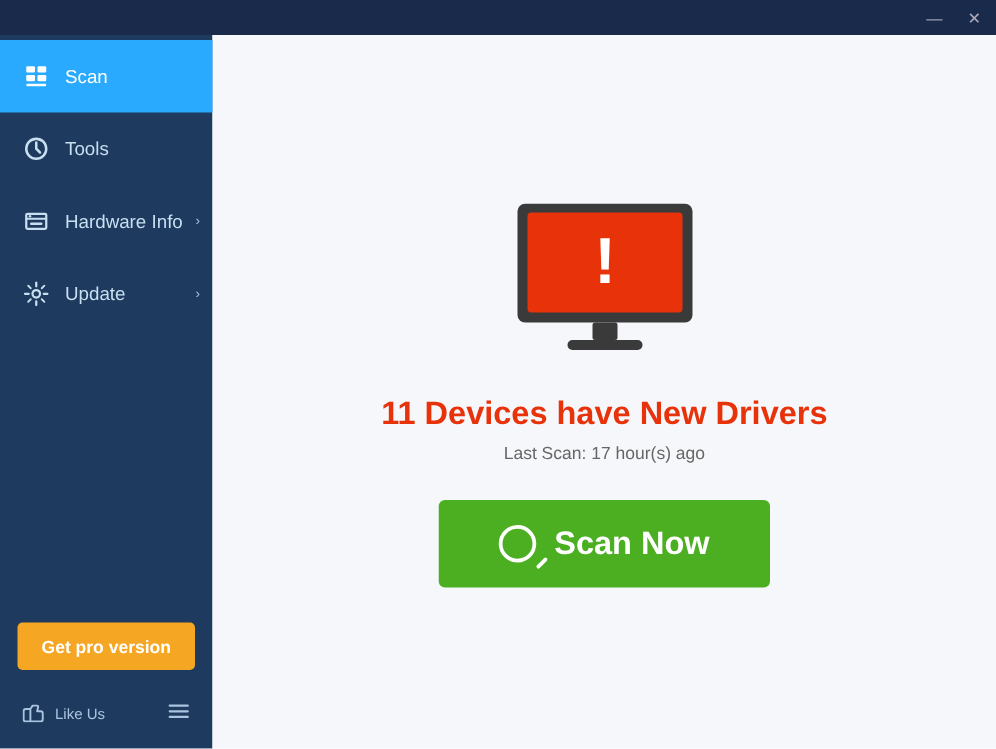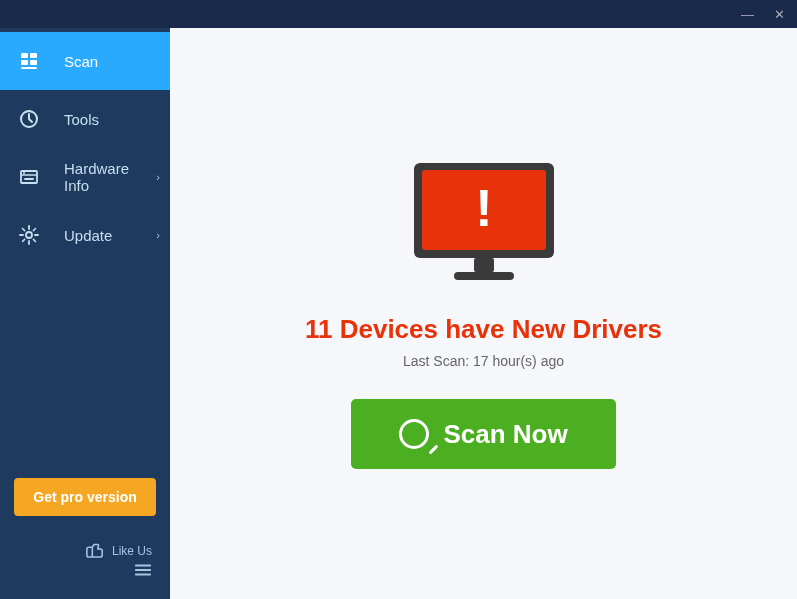--- a/index.html
+++ b/index.html
@@ -86,21 +86,21 @@
 
     .nav-item {
       display: flex;
       align-items: center;
       padding: 0 18px;
       height: 58px;
       color: #c8dff0;
       font-size: 15px;
       cursor: pointer;
       position: relative;
-      gap: 24px;
+      gap: 12px;
       transition: background 0.15s;
     }
     .nav-item.active {
       background: #29aaff;
       color: #fff;
     }
     .nav-item .chevron {
       position: absolute;
       right: 10px;
       font-size: 11px;
@@ -131,24 +131,23 @@
       padding: 11px 0;
       font-size: 14px;
       font-weight: 700;
       cursor: pointer;
       width: 100%;
       text-align: center;
     }
 
     .sidebar-footer-icons {
       display: flex;
-      align-items: flex-end;
+      align-items: flex-start;
       justify-content: space-between;
       padding: 0 4px;
-      flex-direction: column;
     }
 
     .like-us-item {
       display: flex;
       align-items: center;
       gap: 8px;
       color: #aac4e0;
       font-size: 12px;
       cursor: pointer;
     }

